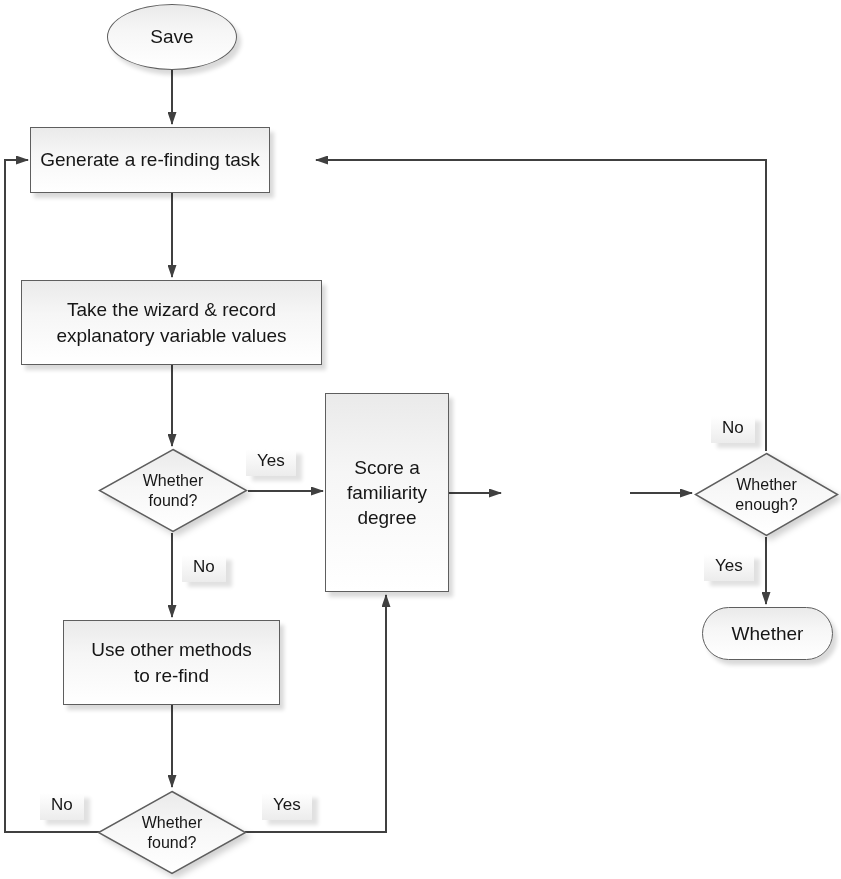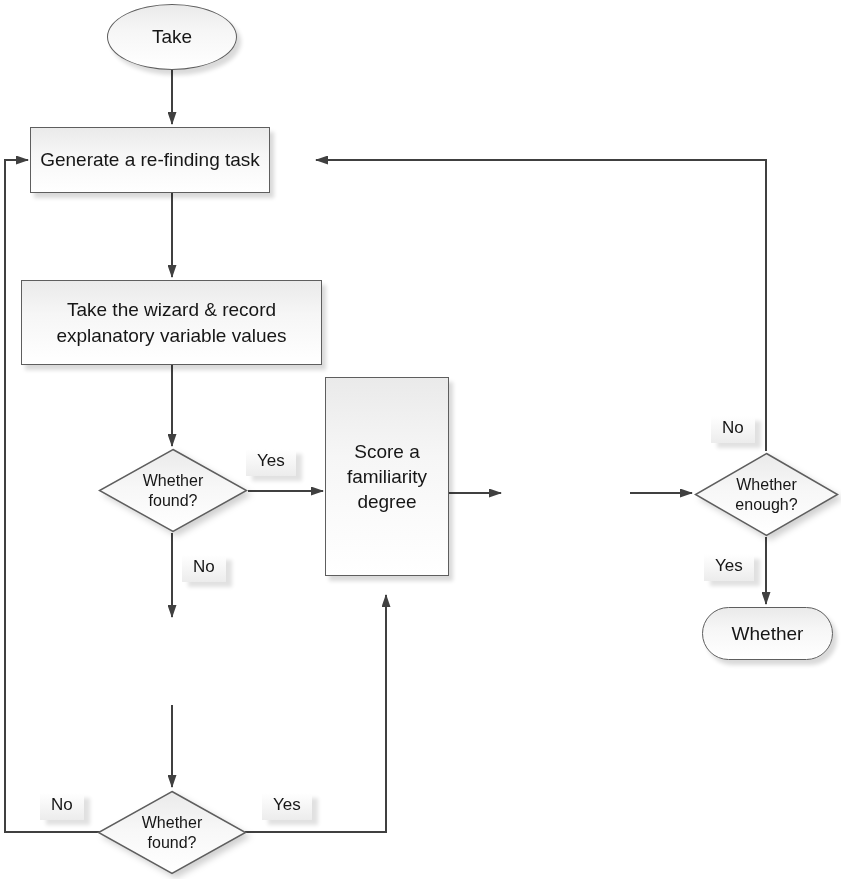--- a/index.html
+++ b/index.html
@@ -56,21 +56,21 @@
       <polyline points="630,493 692,493" marker-end="url(#arrow)"></polyline>
       <polyline points="766,451 766,160 316,160" marker-end="url(#arrow)"></polyline>
       <polyline points="766,537 766,604" marker-end="url(#arrow)"></polyline>
       <polyline points="172,705 172,787" marker-end="url(#arrow)"></polyline>
       <polyline points="245,832 386,832 386,595" marker-end="url(#arrow)"></polyline>
       <polyline points="100,832 5,832 5,160 28,160" marker-end="url(#arrow)"></polyline>
     </g>
   </svg>
 
   <div class="node box ellipse" style="left:107px;top:4px;width:130px;height:66px">
-    <span>Take</span>
+    <span>Save</span>
   </div>
 
   <div class="node box" style="left:30px;top:127px;width:240px;height:66px">
     <span>Generate a re-finding task</span>
   </div>
 
   <div class="node box" style="left:21px;top:280px;width:301px;height:85px">
     <span>Take the wizard &amp; record
 explanatory variable values</span>
   </div>
@@ -83,21 +83,21 @@
           <stop offset="0.45" stop-color="#f7f7f7"></stop>
           <stop offset="1" stop-color="#ffffff"></stop>
         </linearGradient>
       </defs>
       <polygon points="75,1.5 148.5,42.5 75,83.5 1.5,42.5" fill="url(#dg1)" stroke="#5e5e5e" stroke-width="1.5"></polygon>
     </svg>
     <div class="dlabel">Whether
 found?</div>
   </div>
 
-  <div class="node box" style="left:325px;top:377px;width:124px;height:199px">
+  <div class="node box" style="left:325px;top:393px;width:124px;height:199px">
     <span>Score a
 familiarity
 degree</span>
   </div>
 
 
   <div class="node diamond" style="left:694px;top:452px;width:145px;height:85px">
     <svg viewBox="0 0 145 85" preserveAspectRatio="none">
       <defs>
         <linearGradient id="dg2" x1="0" y1="0" x2="0" y2="1">
@@ -109,20 +109,24 @@
       <polygon points="72.5,1.5 143.5,42.5 72.5,83.5 1.5,42.5" fill="url(#dg2)" stroke="#5e5e5e" stroke-width="1.5"></polygon>
     </svg>
     <div class="dlabel">Whether
 enough?</div>
   </div>
 
   <div class="node box stadium" style="left:702px;top:607px;width:131px;height:53px">
     <span>Whether</span>
   </div>
 
+  <div class="node box" style="left:63px;top:620px;width:217px;height:85px">
+    <span>Use other methods
+to re-find</span>
+  </div>
 
   <div class="node diamond" style="left:97px;top:790px;width:150px;height:85px">
     <svg viewBox="0 0 150 85" preserveAspectRatio="none">
       <defs>
         <linearGradient id="dg3" x1="0" y1="0" x2="0" y2="1">
           <stop offset="0" stop-color="#eaeaea"></stop>
           <stop offset="0.45" stop-color="#f7f7f7"></stop>
           <stop offset="1" stop-color="#ffffff"></stop>
         </linearGradient>
       </defs>

